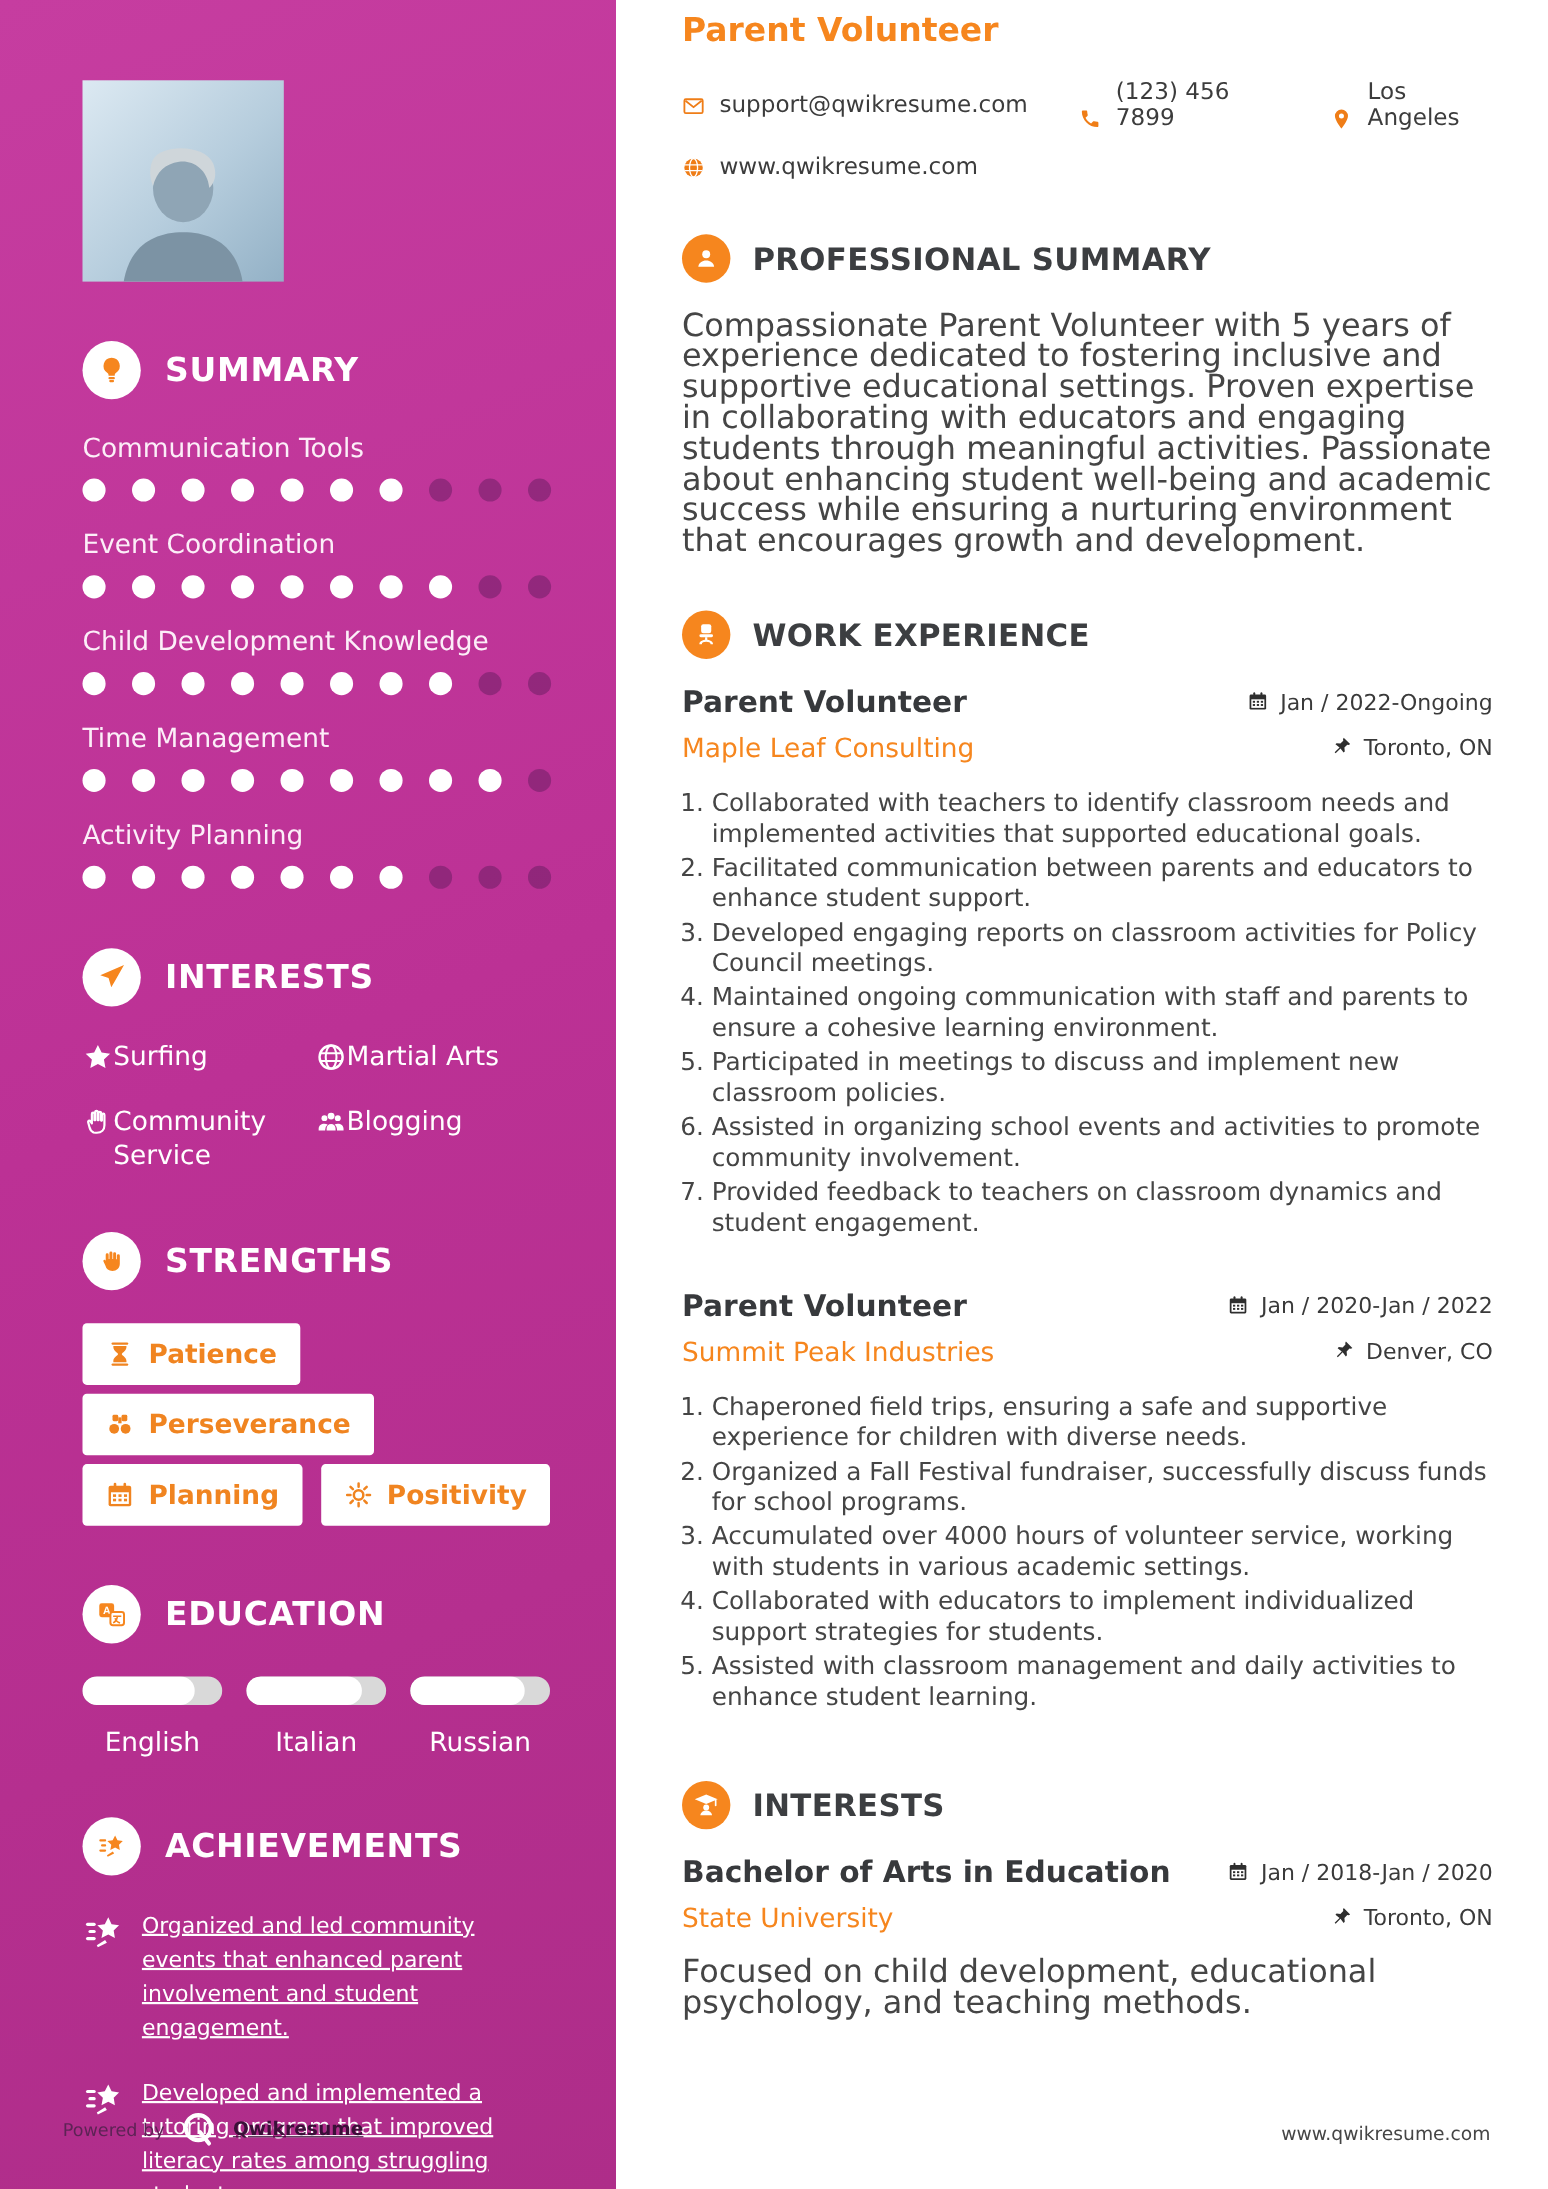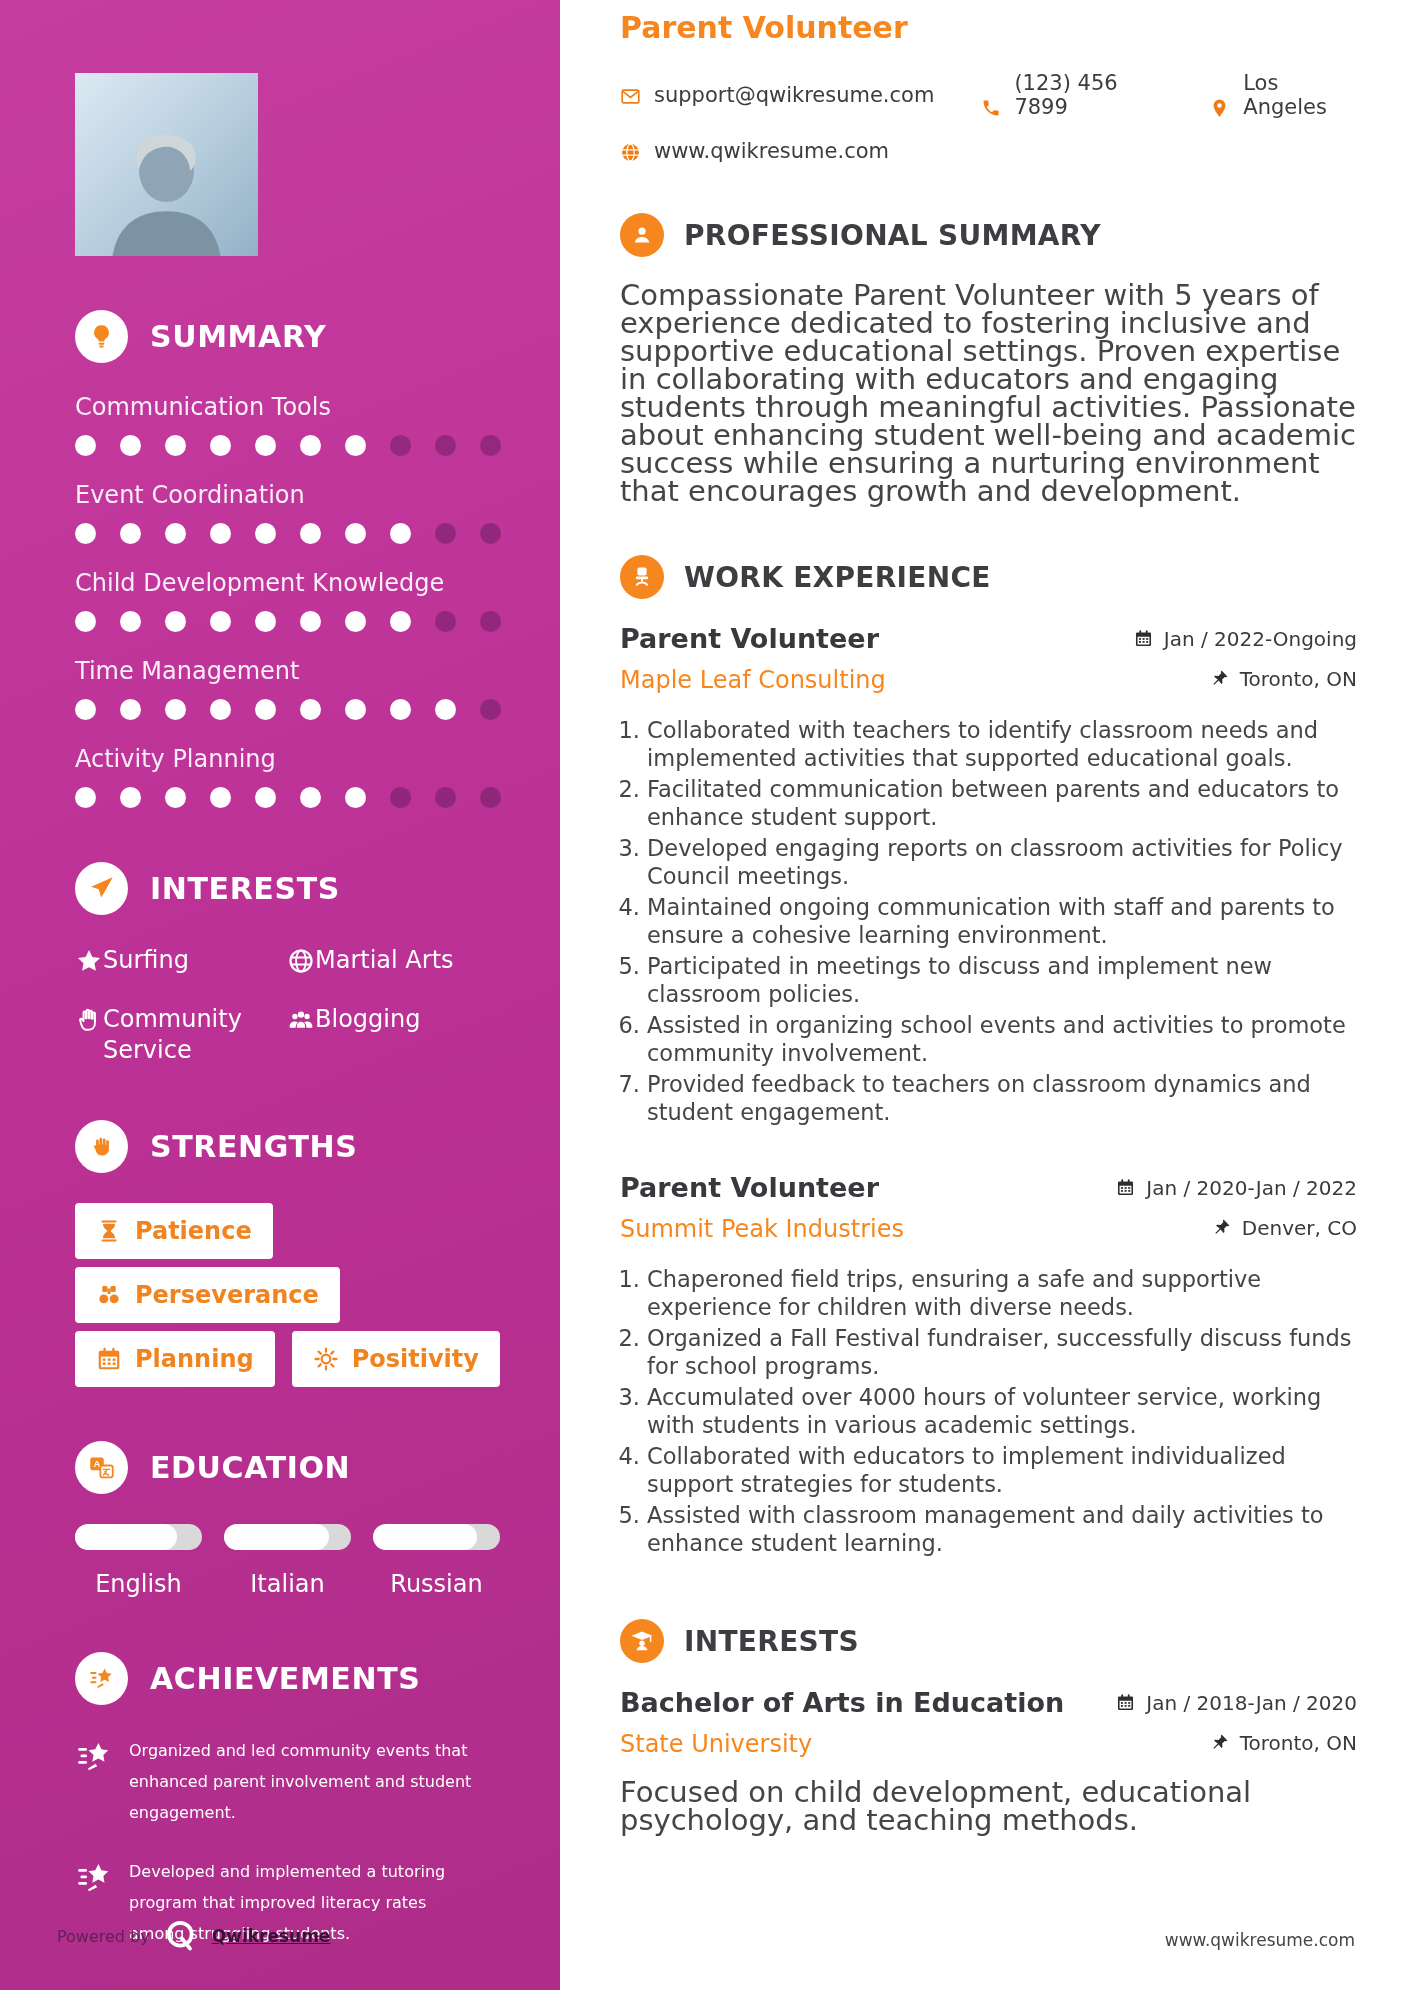--- a/index.html
+++ b/index.html
@@ -54,21 +54,21 @@
   .str-box .icon { width:26px; height:26px; color:#f08420; }
 
   .langs { display:flex; gap:22px; }
   .lang { width:127px; text-align:center; }
   .track { height:26px; border-radius:13px; background:#d9d9d9; overflow:hidden; }
   .fill { height:100%; background:#ffffff; border-radius:13px; }
   .lang-label { margin-top:20px; font-size:24px; color:#fff; }
 
   .ach { display:flex; gap:16px; margin-bottom:28px; }
   .ach .icon { width:38px; height:38px; color:#fff; margin-top:3px; }
-  .ach p { font-size:16px; line-height:31px; color:#fff; max-width:355px; }
+  .ach p { font-size:20px; line-height:31px; color:#fff; max-width:355px;text-decoration:underline; }
 
   
   .main { position:absolute; left:620px; top:0; width:737px; }
   .name { margin-top:72px; font-size:57px; font-weight:800; color:#35373a; letter-spacing:1px; }
   .role { margin-top:10px; font-size:30px; font-weight:600; color:#f6861e; }
   .contact-row { display:flex; gap:46px; align-items:center; margin-top:26px; font-size:21px; color:#3c3c3c; }
   .contact-row + .contact-row { margin-top:20px; }
   .c-item { display:flex; align-items:flex-end; gap:13px; }
   .c-item .icon { width:21px; height:21px; color:#ef7d17; }
 

